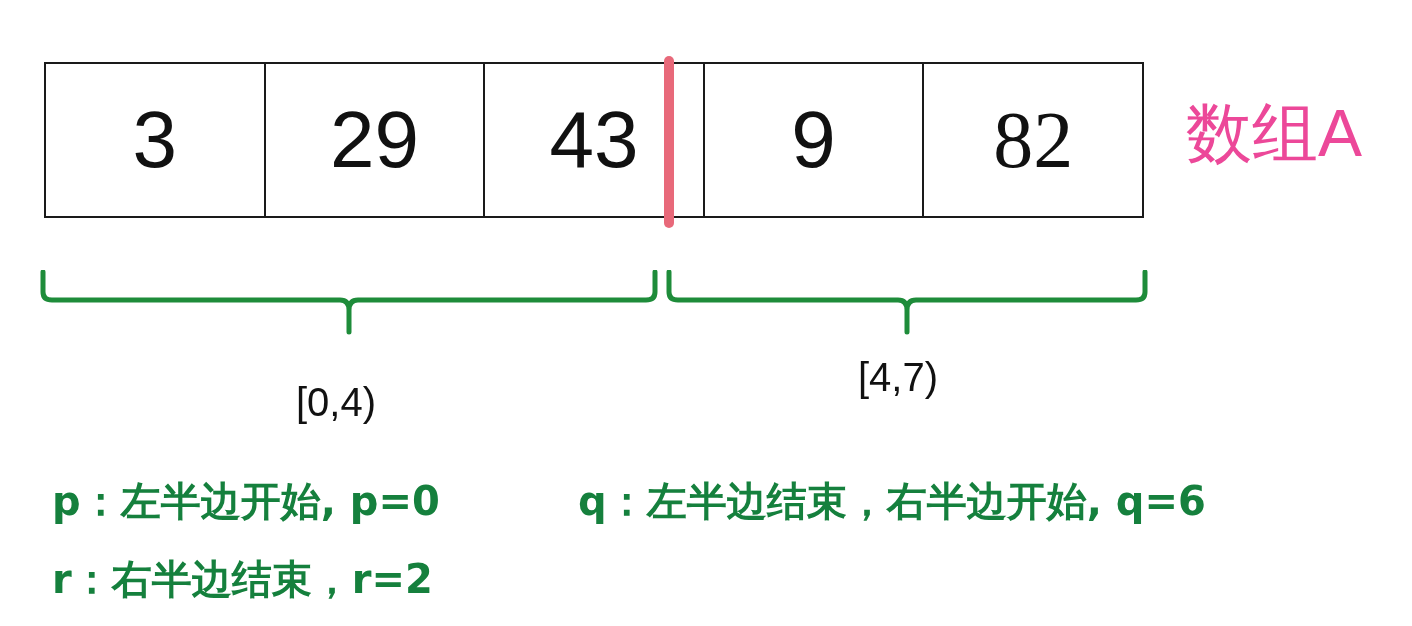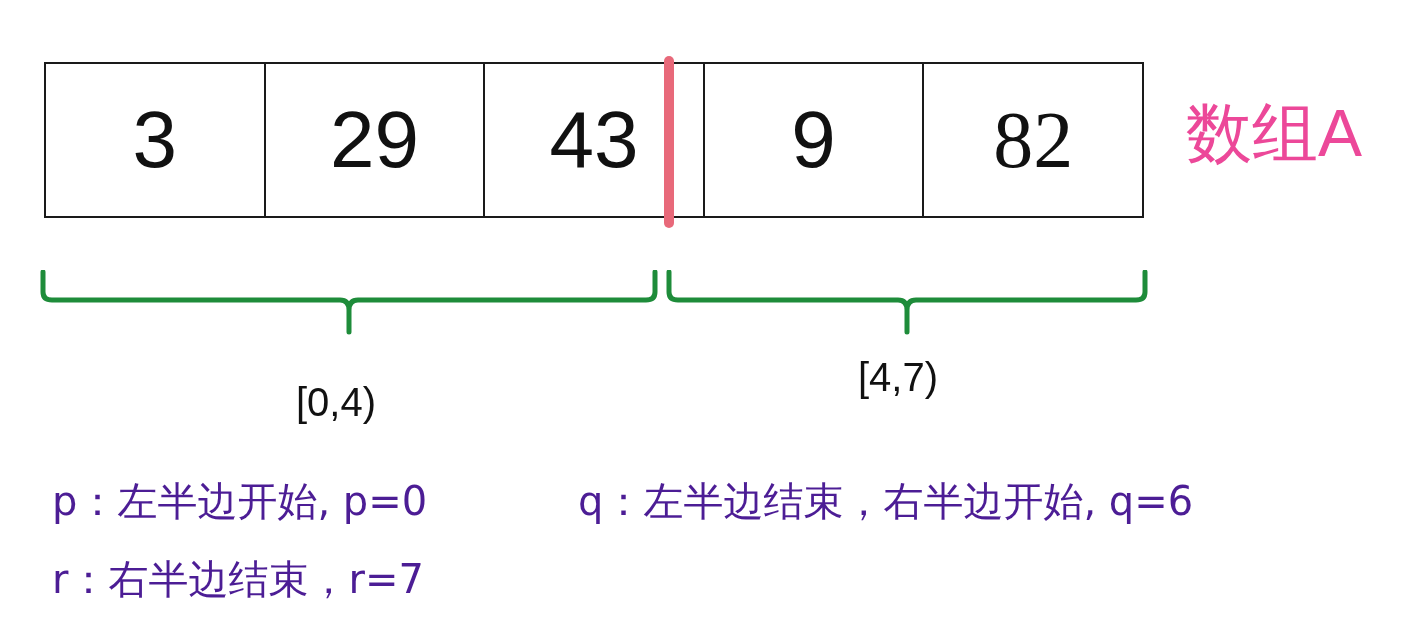--- a/index.html
+++ b/index.html
@@ -4,21 +4,21 @@
   <style>
     html, body { margin: 0; padding: 0; background: #ffffff; }
     body { width: 1412px; height: 626px; position: relative; overflow: hidden; font-family: "Liberation Sans", "DejaVu Sans", sans-serif; }
     .array { position: absolute; left: 44px; top: 62px; width: 1100px; height: 156px; display: flex; border: 2px solid #1a1a1a; box-sizing: border-box; }
     .cell { flex: 1; border-right: 2px solid #1a1a1a; display: flex; align-items: center; justify-content: center; font-size: 80px; color: #111; font-family: "Liberation Sans", sans-serif; }
     .cell:last-child { border-right: none; font-family: Liberation Serif, serif; }
     .divider { position: absolute; left: 664px; top: 56px; width: 10px; height: 172px; background: #e8697a; border-radius: 5px; }
     .array-label { position: absolute; left: 1186px; top: 100px; font-size: 66px; color: #ec4899; line-height: 1; }
     .brace { position: absolute; top: 270px; }
     .range-label { position: absolute; font-size: 40px; color: #111; }
-    .note { position: absolute; font-size: 40px; color: #4c1d95; white-space: nowrap; font-family: "DejaVu Sans", sans-serif; }
+    .note { position: absolute; font-size: 40px; color: #15803d; white-space: nowrap; font-family: "DejaVu Sans", sans-serif; font-weight: bold; }
   </style>
 </head>
 <body>
 
 <div class="array">
   <div class="cell">3</div>
   <div class="cell">29</div>
   <div class="cell">43</div>
   <div class="cell">9</div>
   <div class="cell">82</div>
@@ -34,13 +34,13 @@
 
 <svg class="brace" style="left:666px;" width="486" height="66" viewBox="0 0 486 66">
   <path d="M3 2 L3 22 Q3 30 12 30 L232 30 Q241 30 241 40 L241 62 M241 40 Q241 30 250 30 L470 30 Q479 30 479 22 L479 2" fill="none" stroke="#1e8c3a" stroke-width="5" stroke-linecap="round"></path>
 </svg>
 
 <div class="range-label" style="left:296px; top:368px;margin-top:12px;">[0,4)</div>
 <div class="range-label" style="left:858px; top:355px;">[4,7)</div>
 
 <div class="note" style="left:52px; top:474px;">p：左半边开始, p=0</div>
 <div class="note" style="left:578px; top:474px;">q：左半边结束，右半边开始, q=6</div>
-<div class="note" style="left:52px; top:552px;">r：右半边结束，r=7</div>
+<div class="note" style="left:52px; top:552px;">r：右半边结束，r=2</div>
 
 </body></html>

